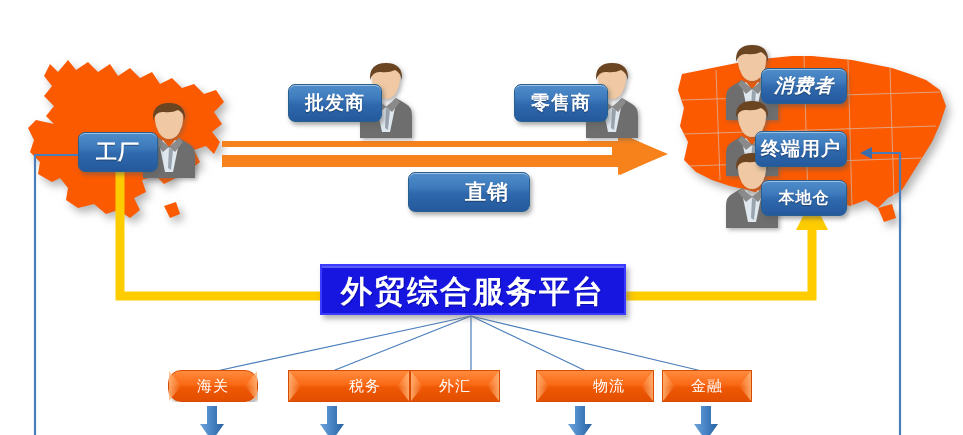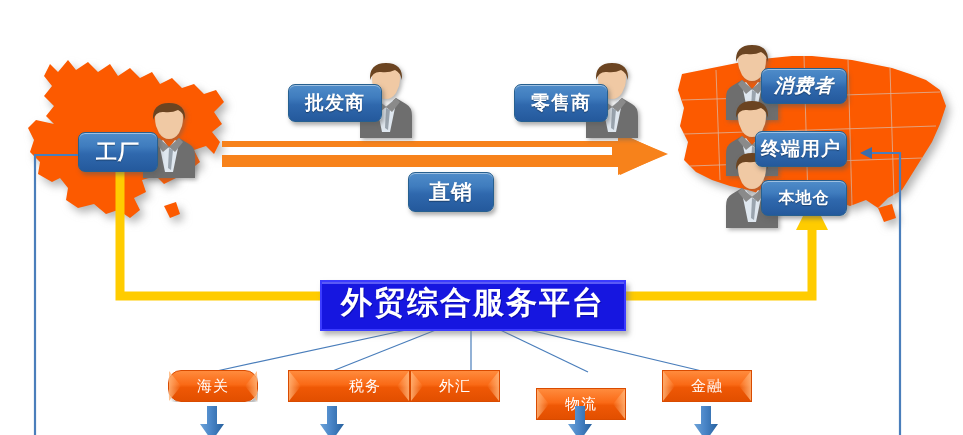--- a/index.html
+++ b/index.html
@@ -25,23 +25,23 @@
   
   .person{position:absolute;width:58px;height:82px;}
   .person svg{display:block;width:100%;height:100%;
      filter:drop-shadow(2px 2px 2px rgba(100,100,100,.5));}
 
   
   .bigarrow{position:absolute;left:222px;top:133px;width:460px;height:52px;}
 
   
   #platform{
-    position:absolute;left:320px;top:280px;width:302px;height:47px;
+    position:absolute;left:320px;top:264px;width:302px;height:47px;
     background:#1616e0;border:2px solid #3b3bff;
-    display:flex;align-items:flex-start;justify-content:center;
+    display:flex;align-items:flex-end;justify-content:center;
     box-shadow:3px 4px 5px rgba(120,120,120,.55), inset 0 2px 0 rgba(120,120,255,.7);
   }
   #platform .ptxt{
     color:#ffffff;font-size:31px;font-weight:700;letter-spacing:2px;
     font-family:"DejaVu Sans","Liberation Sans",sans-serif;
     text-shadow:1px 1px 0 #0b0bb0;
   }
 
   
   .chip{
@@ -236,21 +236,21 @@
   </div>
 
   <div class="blabel" style="left:288px;top:84px;width:92px;height:36px;font-size:19px;">
     <span>批发商</span>
   </div>
 
   <div class="blabel" style="left:514px;top:84px;width:92px;height:36px;font-size:19px;text-align:center;">
     <span>零售商</span>
   </div>
 
-  <div class="blabel" style="left:408px;top:172px;width:84px;height:38px;font-size:21px;">
+  <div class="blabel" style="left:408px;top:172px;width:84px;height:38px;font-size:21px;padding-left:36px;">
     <span>直销</span>
   </div>
 
   <div class="blabel" style="left:761px;top:68px;width:84px;height:34px;font-size:19px;font-style:italic;">
     <span>消费者</span>
   </div>
 
   <div class="blabel" style="left:755px;top:131px;width:90px;height:34px;font-size:19px;">
     <span>终端用户</span>
   </div>
@@ -265,21 +265,21 @@
 
   <div class="chip" style="left:168px;top:370px;border-radius:13px;">
     <span>海关</span>
   </div>
   <div class="chip" style="left:288px;top:370px;padding-left:32px;">
     <span>税务</span>
   </div>
   <div class="chip" style="left:410px;top:370px;">
     <span>外汇</span>
   </div>
-  <div class="chip" style="left:536px;top:388px;">
+  <div class="chip" style="left:536px;top:370px;padding-left:28px;">
     <span>物流</span>
   </div>
   <div class="chip" style="left:662px;top:370px;">
     <span>金融</span>
   </div>
 
   <div class="darrow" style="left:197px;top:406px;">
     <svg viewBox="0 0 30 36" width="30" height="36" aria-hidden="true">
       <defs>
           <linearGradient id="dg1" x1="0" y1="0" x2="1" y2="0">

